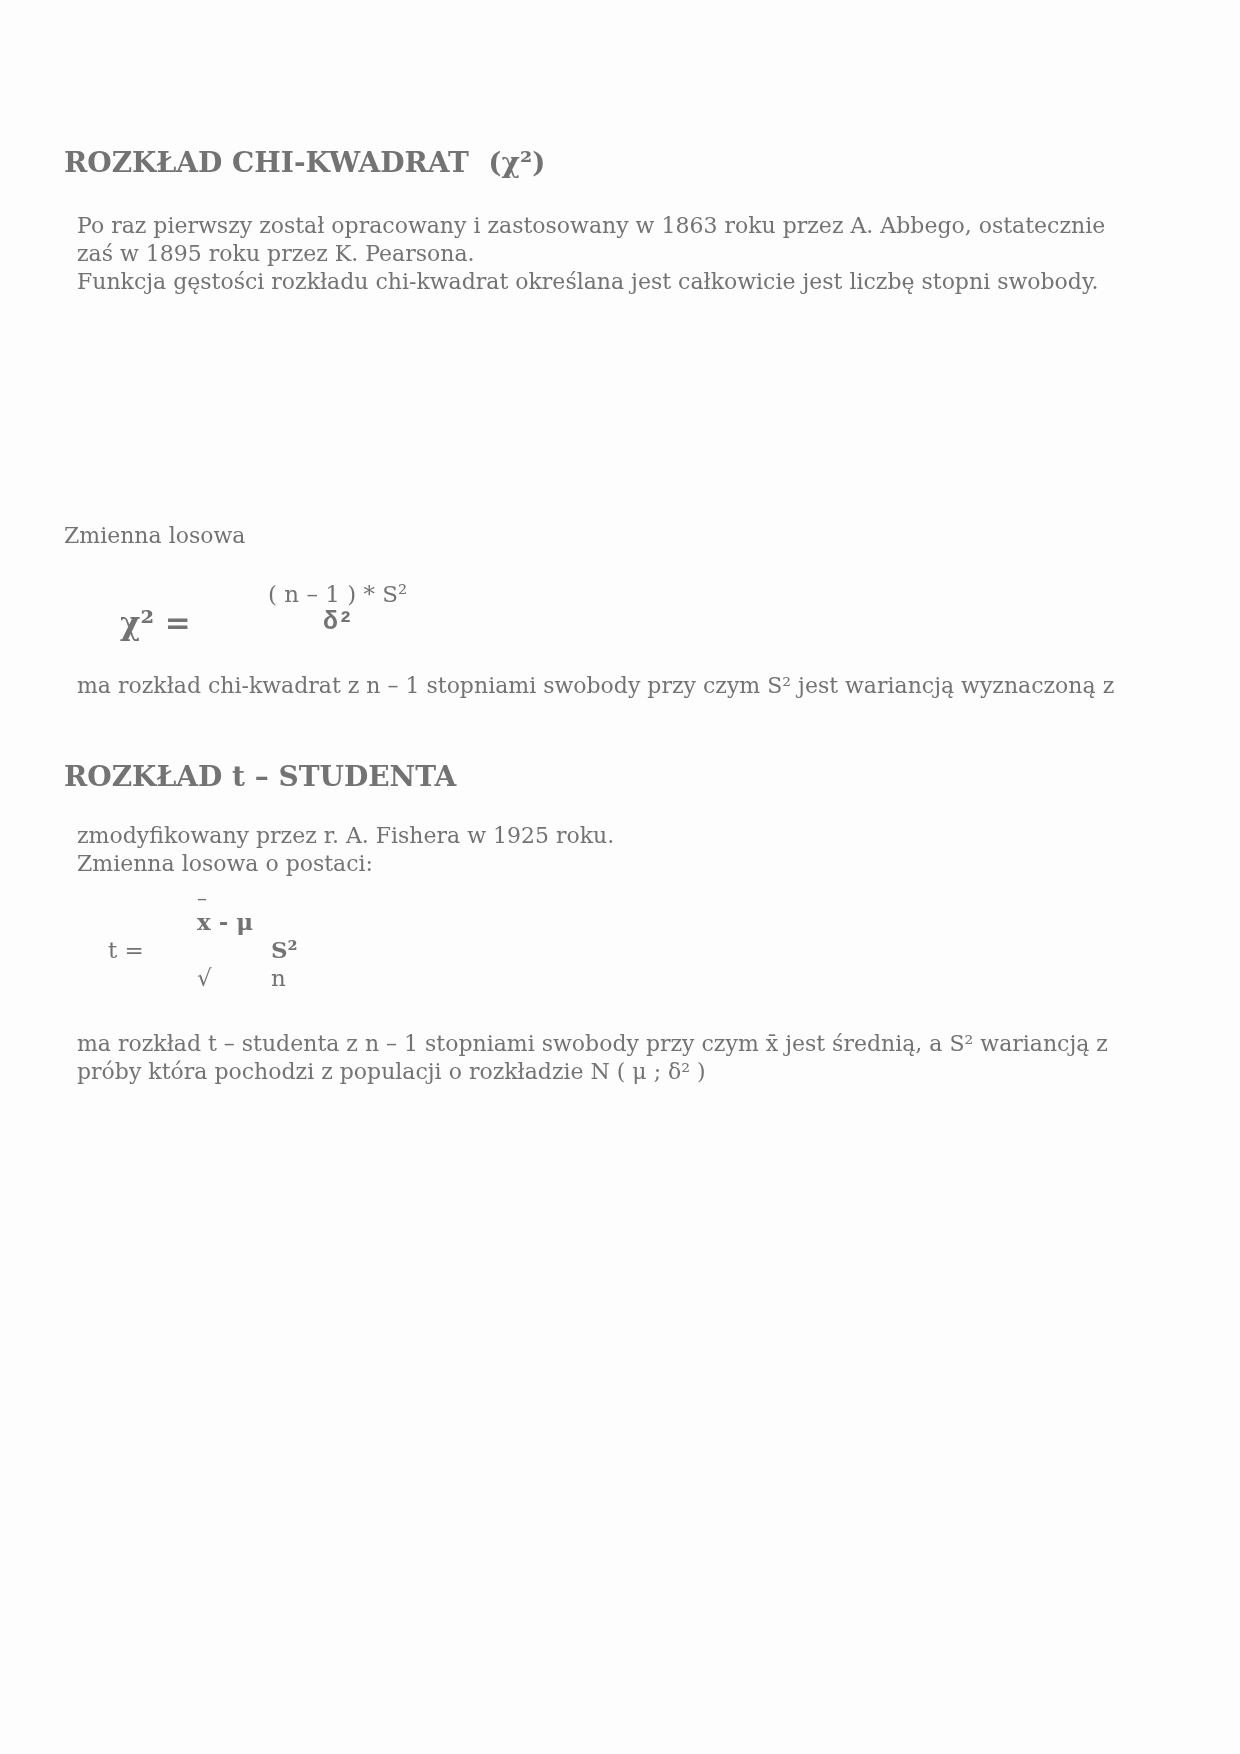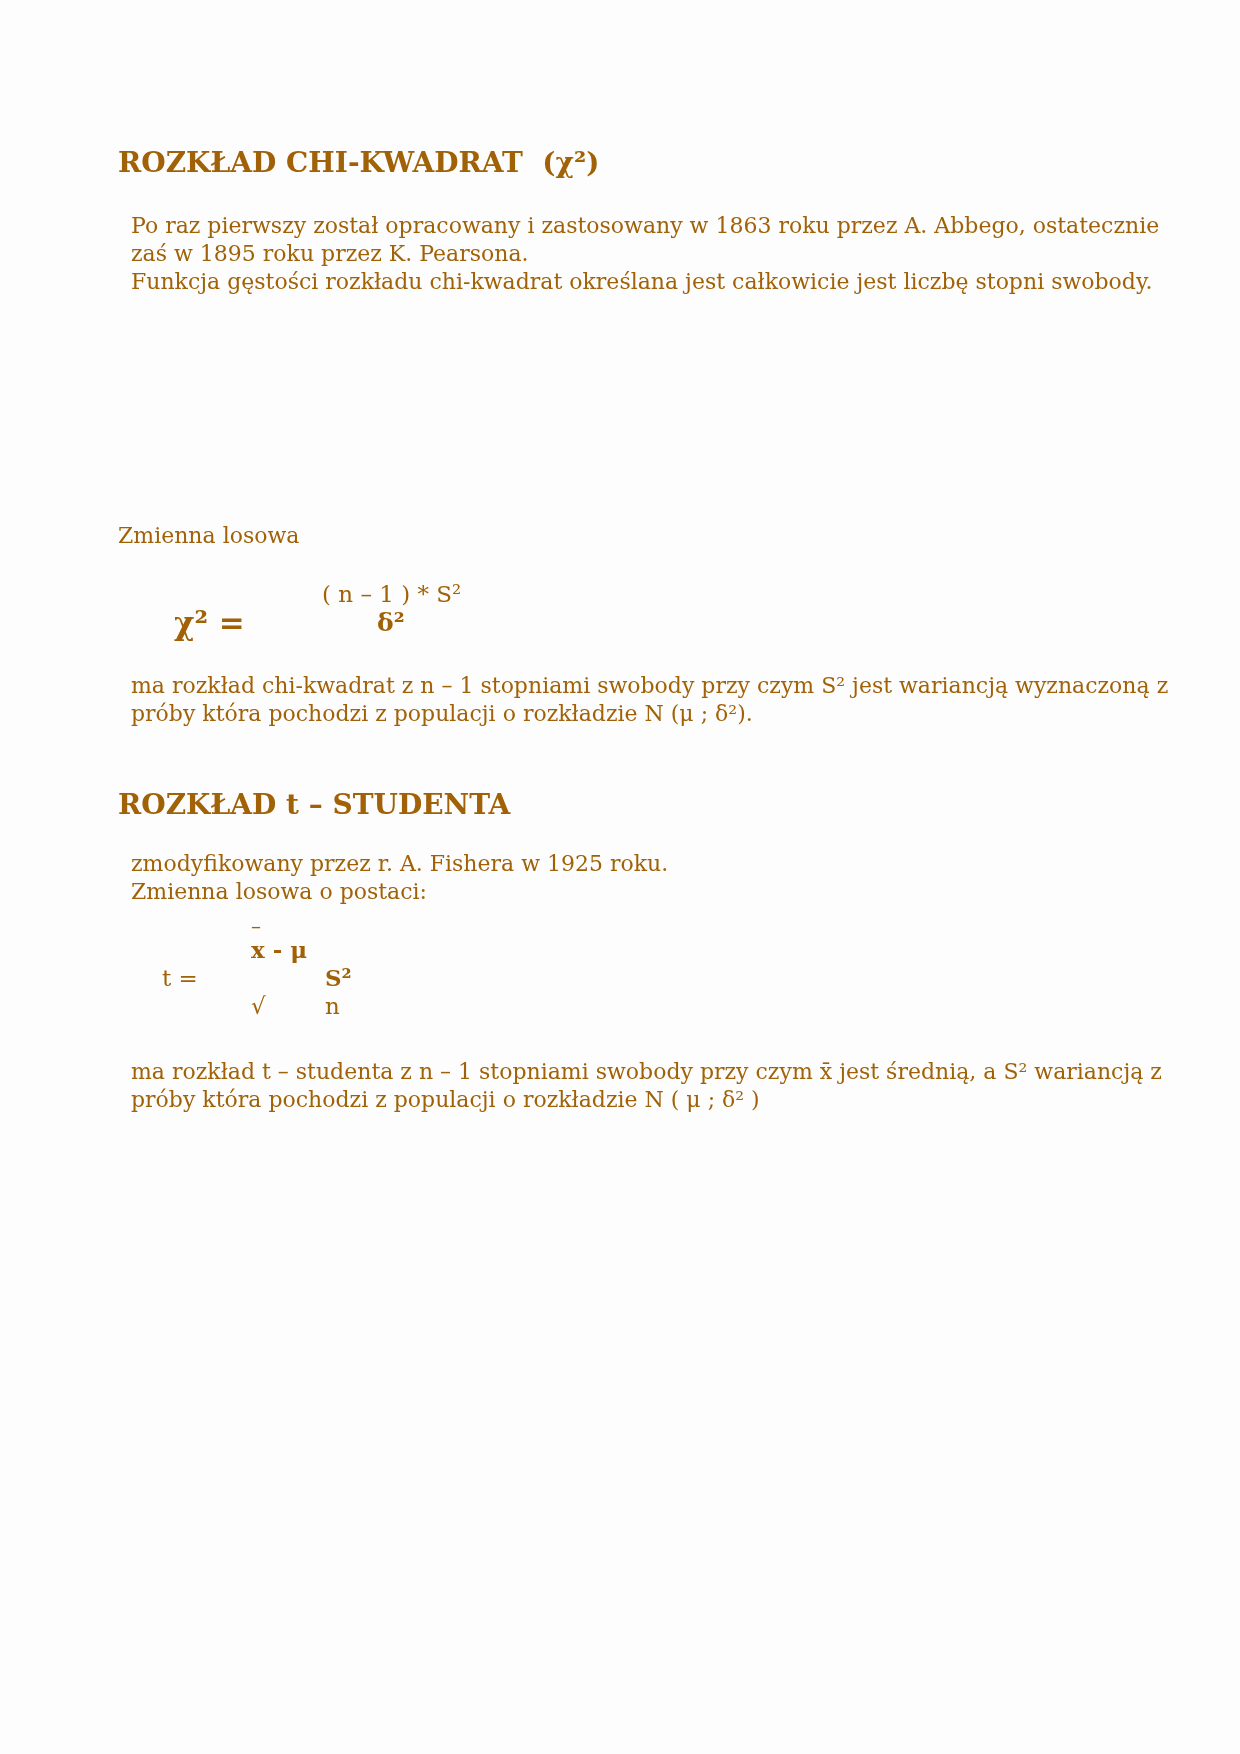--- a/index.html
+++ b/index.html
@@ -6,24 +6,24 @@
     margin: 0;
     padding: 0;
     background: #ffffff;
   }
   .page {
     position: relative;
     width: 1240px;
     height: 1754px;
     background: #fdfdfd;
     box-sizing: border-box;
-    padding: 148px 100px 0 118px;
+    padding: 148px 100px 0 64px;
     overflow: hidden;
     font-family: "DejaVu Serif", serif;
-    color: #a16207;
+    color: #737373;
   }
   .doc-h1 {
     font-size: 28px;
     font-weight: bold;
     line-height: 30px;
     white-space: pre;
     margin: 0;
   }
   .para { margin: 13px; }
   .tline {
@@ -44,21 +44,21 @@
   .formula { font-size: 23px; margin-left: 44px; }
   .f-row {
     position: relative;
     height: 28px;
     line-height: 28px;
     white-space: pre;
   }
   .f-row.tall { height: 30px; line-height: 30px; }
   .f-abs { position: absolute; top: 0; white-space: pre; }
   .ind160 { left: 160px; }
-  .ind215 { left: 215px; }
+  .ind215 { left: 215px; font-family: Liberation Mono, monospace; }
   .ind12  { left: 12px; }
   .ind89  { left: 89px; }
   .ind163 { left: 163px; }
   .bold-frag { font-weight: bold; }
   .chi-lhs { font-size: 31px; }
   .chi-den { font-size: 25px; }
   .overbar-row {
     position: relative;
     height: 14px;
     line-height: 12px;
@@ -87,21 +87,20 @@
       <span class="f-abs ind160">( n – 1 ) * S²</span>
     </div>
     <div class="f-row tall">
       <span class="f-abs ind12 bold-frag chi-lhs">χ² =</span>
       <span class="f-abs ind215 bold-frag chi-den">δ²</span>
     </div>
   </div>
 
   <div class="para m-concl1">
     <div class="tline">ma rozkład chi-kwadrat z n – 1 stopniami swobody przy czym S² jest wariancją wyznaczoną z</div>
-    <div class="tline">próby która pochodzi z populacji o rozkładzie N (μ ; δ²).</div>
   </div>
 
   <h1 class="doc-h1 m-h2">ROZKŁAD t – STUDENTA</h1>
 
   <div class="para m-intro2">
     <div class="tline">zmodyfikowany przez r. A. Fishera w 1925 roku.</div>
     <div class="tline">Zmienna losowa o postaci:</div>
   </div>
 
   <div class="formula m-t-formula">

